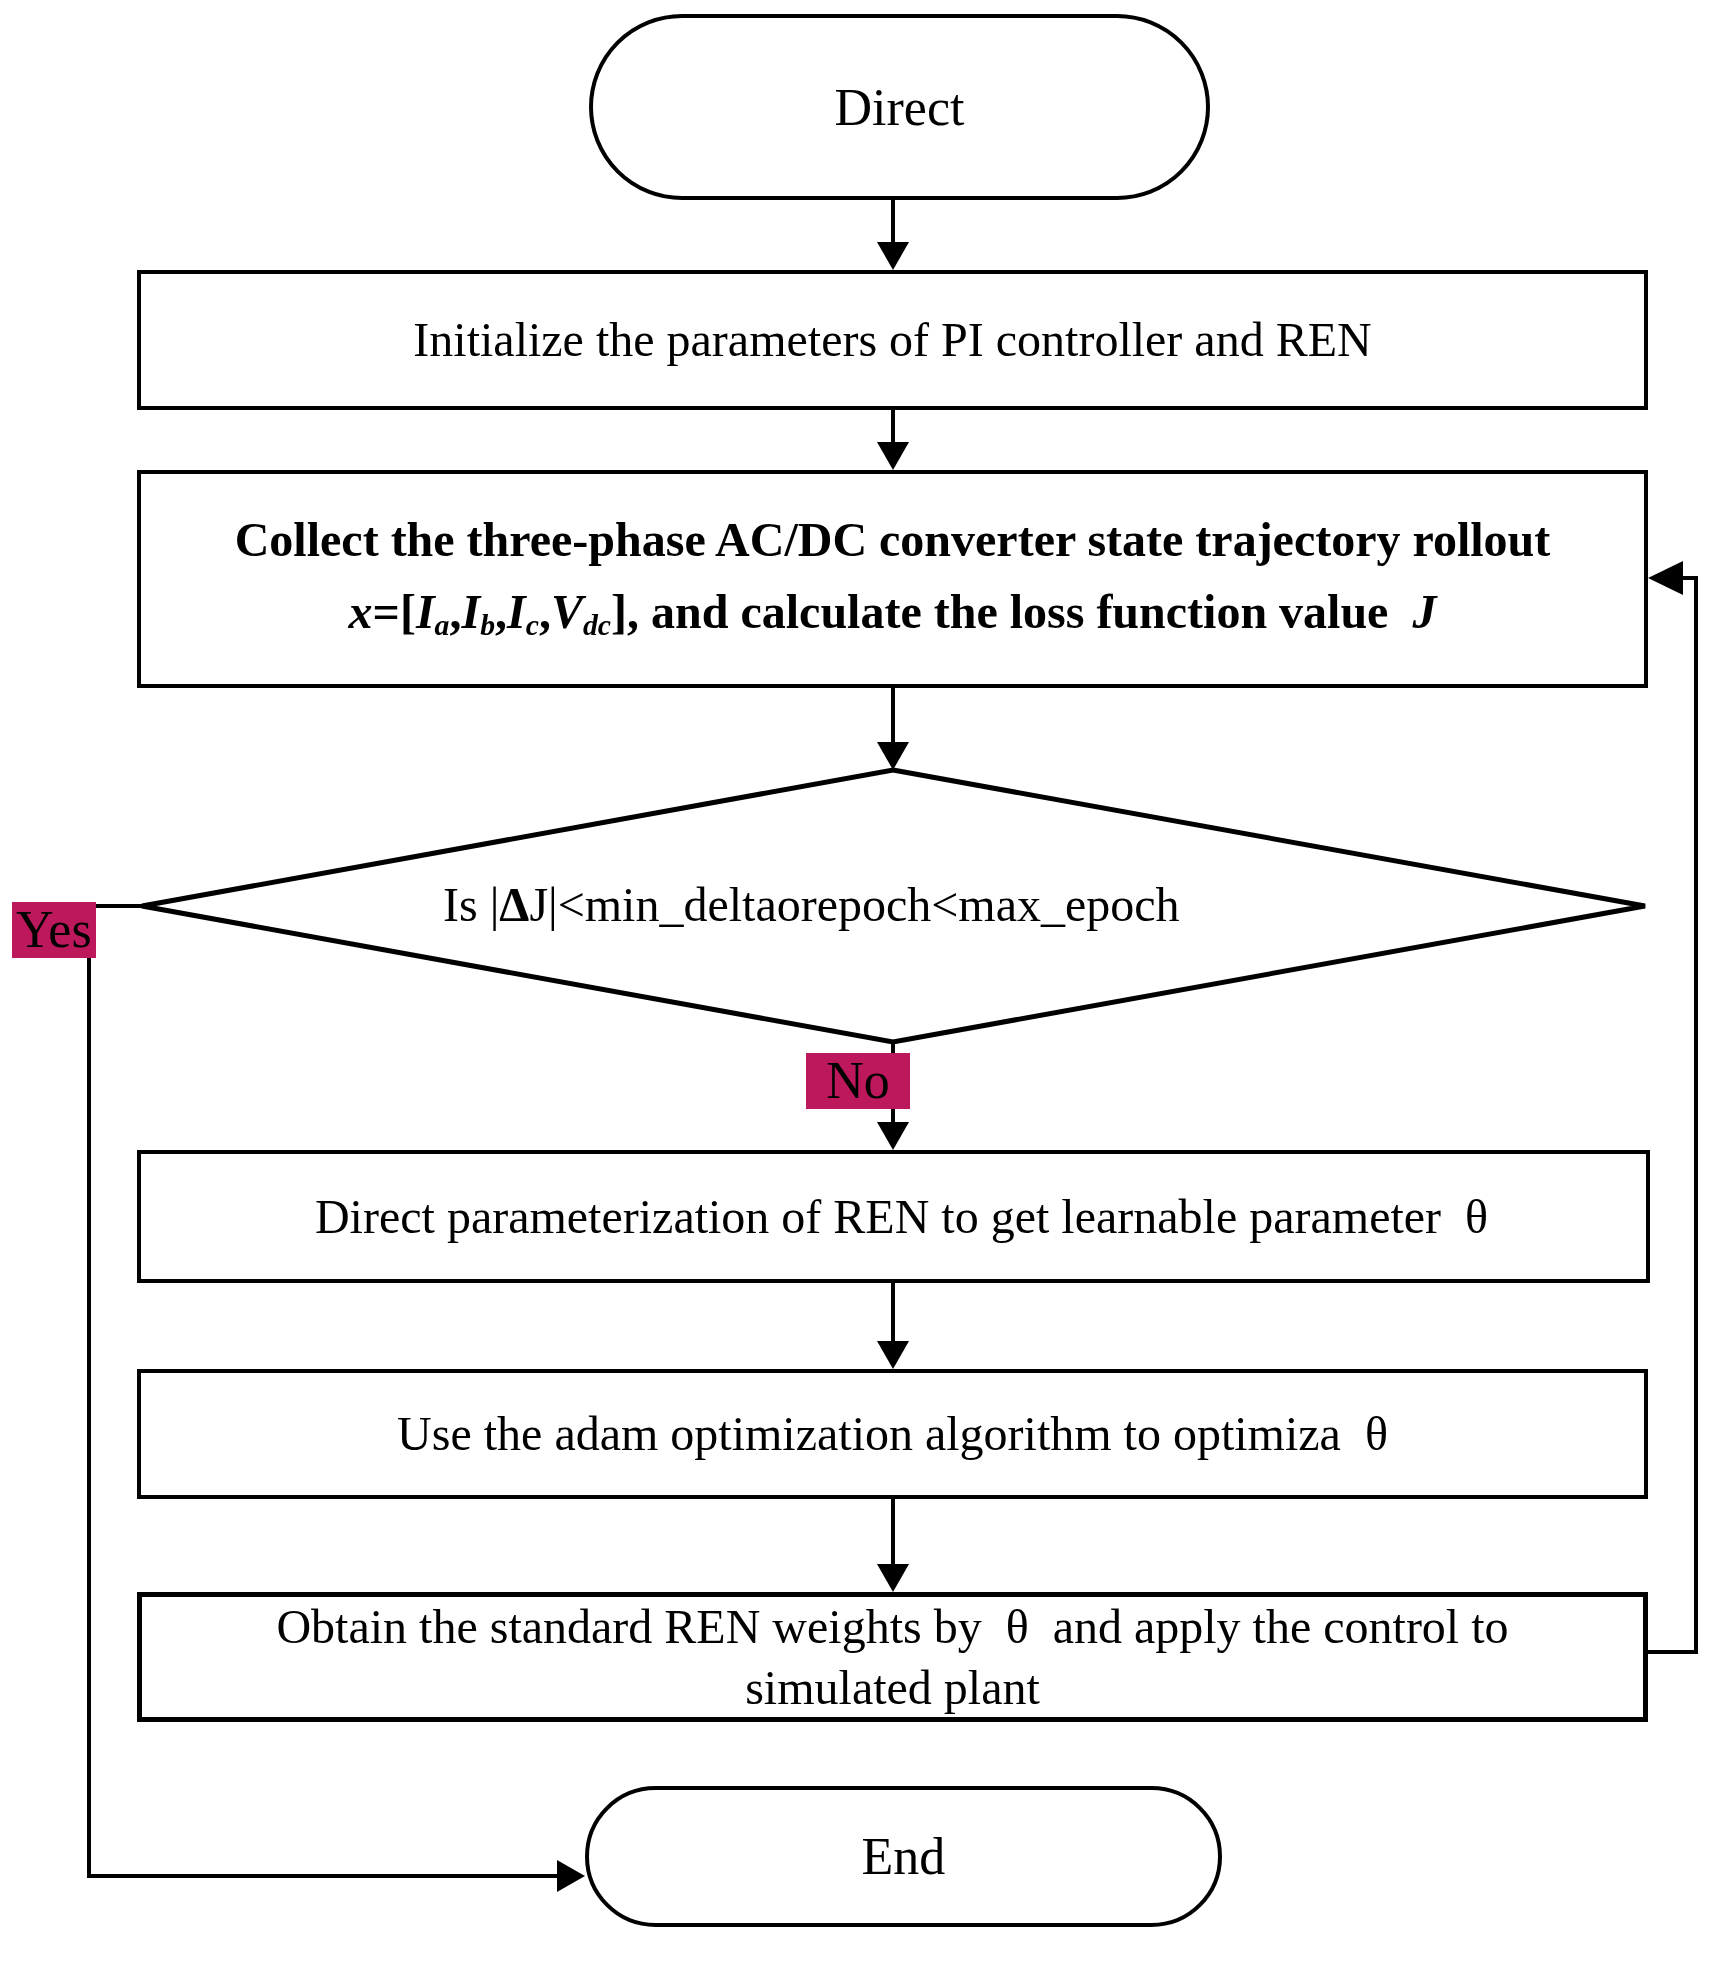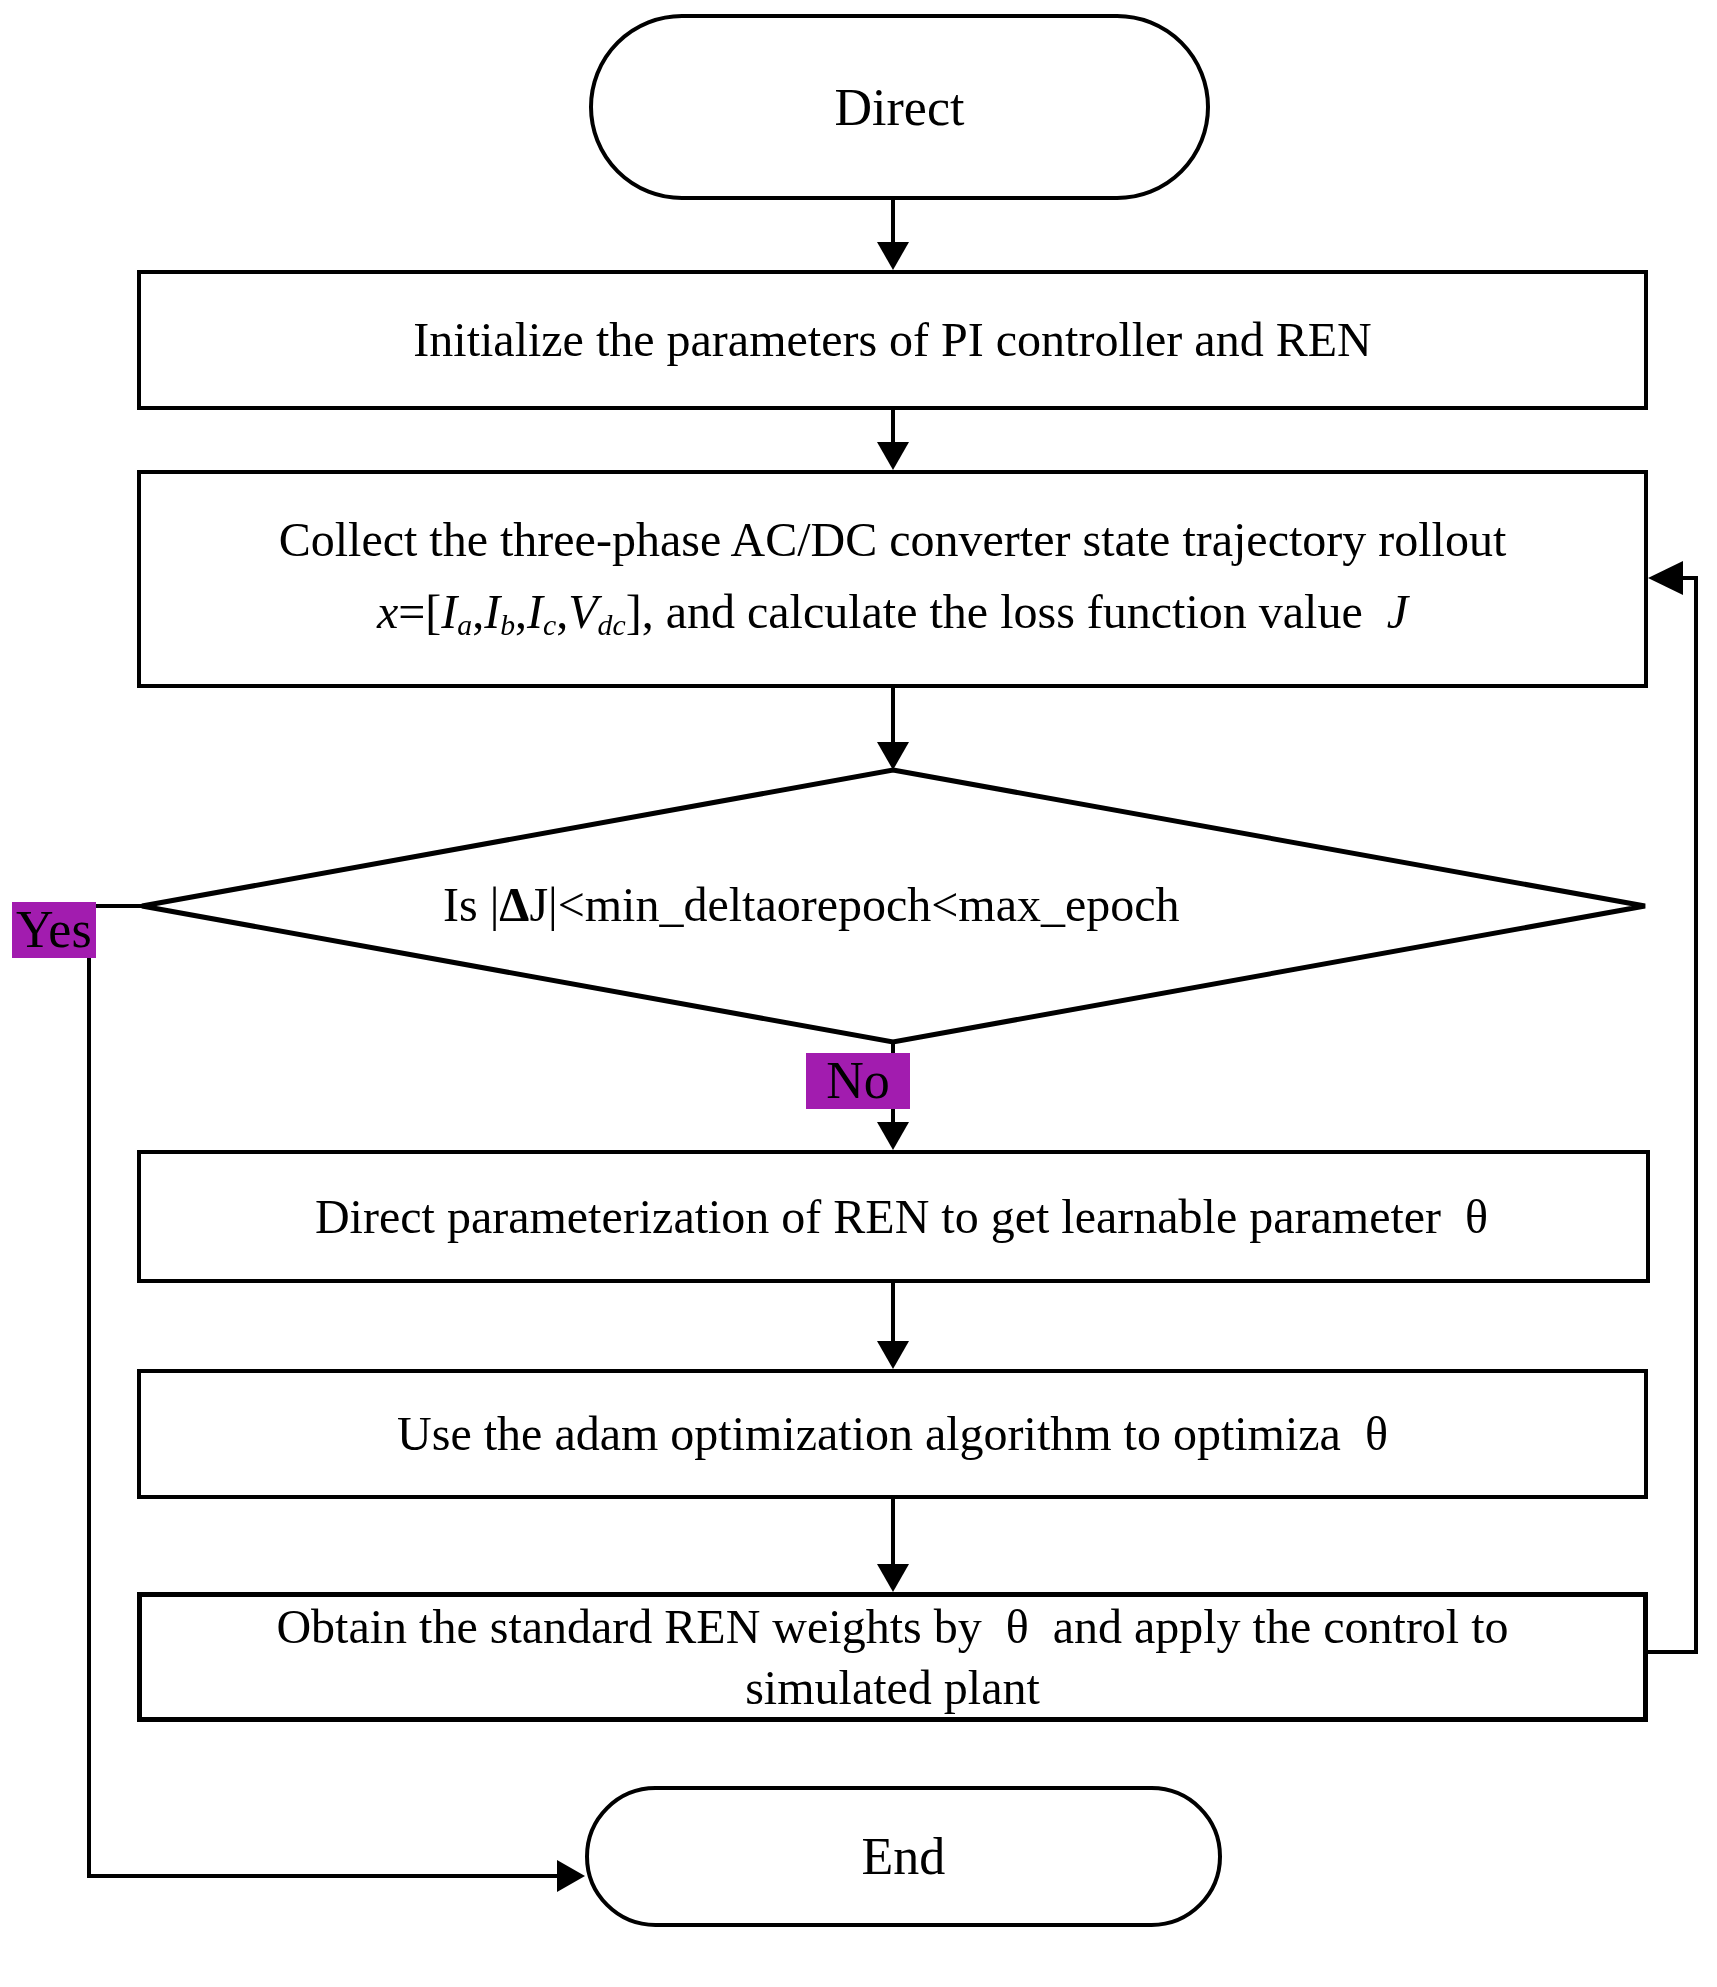--- a/index.html
+++ b/index.html
@@ -24,33 +24,33 @@
     text-align:center;
     z-index:2;
     font-size:48px;
     line-height:1.25;
   }
   .terminator{border-radius:95px;font-size:52px;}
   #n-start{left:589px;top:14px;width:621px;height:186px;}
   #n-end{left:585px;top:1786px;width:637px;height:141px;}
   #n-init{left:137px;top:270px;width:1511px;height:140px;}
   #n-collect{left:137px;top:470px;width:1511px;height:218px;}
-  #n-collect .bline{line-height:72px;}
+  #n-collect .bline{line-height:72px;font-weight:bold;}
   #n-param{left:137px;top:1150px;width:1513px;height:133px;padding-left:16px;}
   #n-optim{left:137px;top:1369px;width:1511px;height:130px;}
   #n-apply{left:137px;top:1592px;width:1511px;height:130px;border-width:5px;}
   #n-apply .bline{line-height:61px;}
   .diamond-text{
     position:absolute;left:443px;top:804px;width:900px;height:201px;
     z-index:2;display:flex;align-items:center;
     text-align:center;font-size:48px;
   }
   .diamond-text .dline{line-height:67px;}
   .edge-label{
-    position:absolute;z-index:3;background:#a21caf;
+    position:absolute;z-index:3;background:#be185d;
     font-size:52px;line-height:1.0;padding:2px 4px;text-align:center;
   }
   #lbl-yes{left:12px;top:902px;}
   #lbl-no{left:806px;top:1053px;width:96px;}
   .it{font-style:italic;}
   .bd{font-weight:bold;}
   .sb{font-size:0.62em;position:relative;top:0.22em;}
 </style>
 </head>
 <body>

